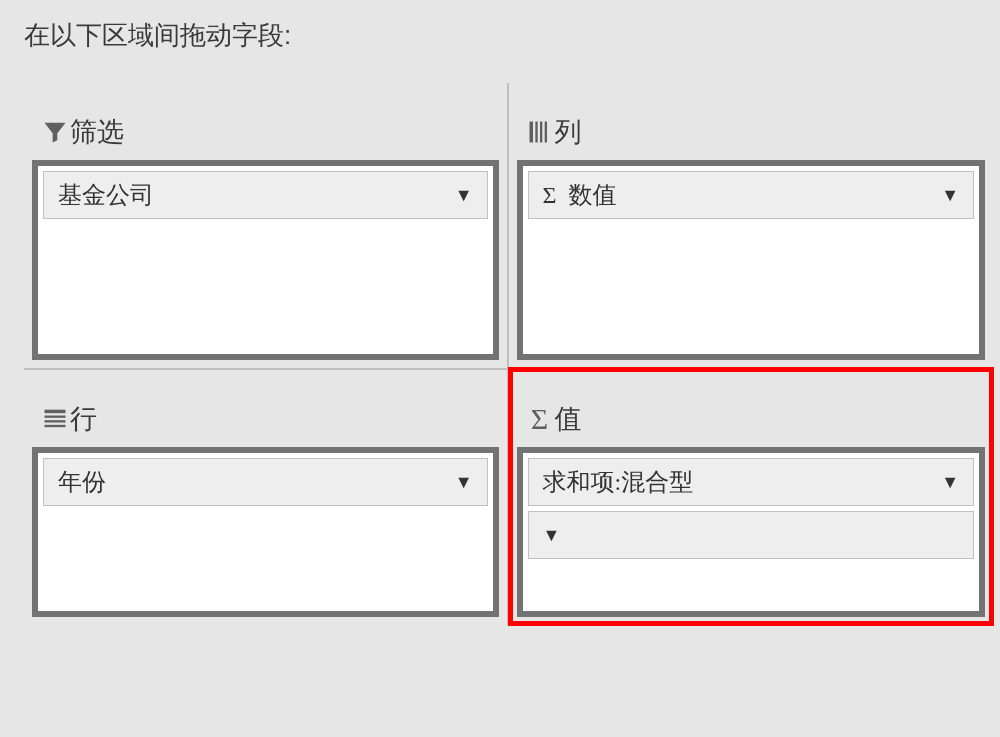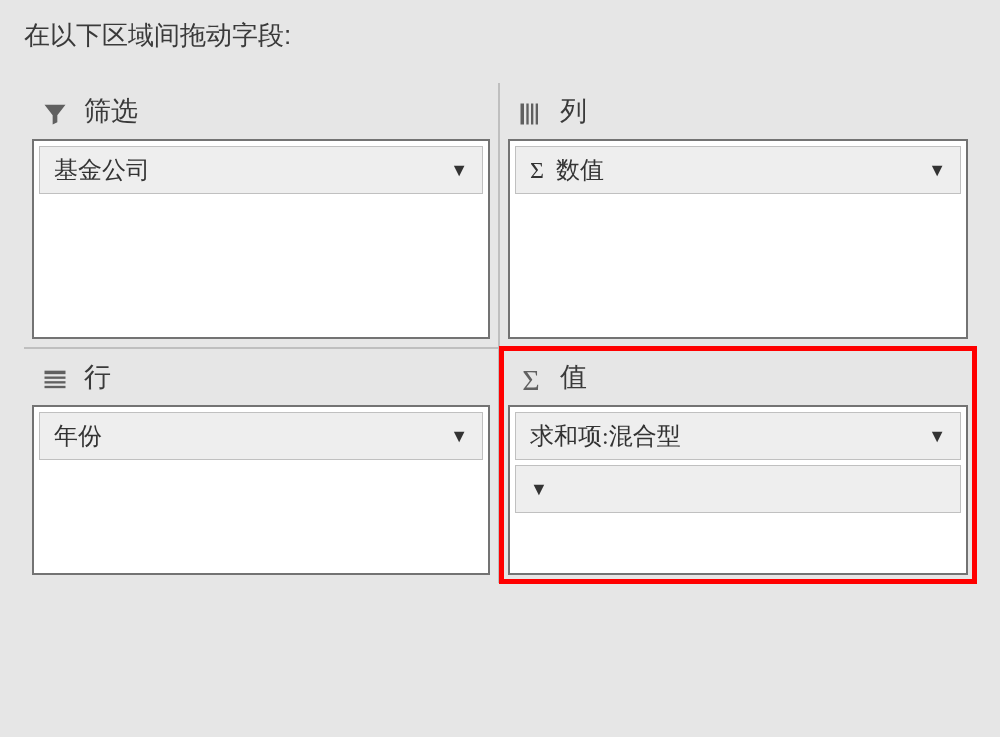--- a/index.html
+++ b/index.html
@@ -8,21 +8,21 @@
       padding: 0;
     }
     body {
       font-family: "Microsoft YaHei", "PingFang SC", sans-serif;
       background: #e6e6e6;
       width: 1000px;
       height: 737px;
       overflow: hidden;
     }
     .container {
-      padding: 18px 24px 0 24px;
+      padding: 18px 7px 0 24px;
     }
     .instruction {
       font-size: 26px;
       color: #3a3a3a;
       margin-bottom: 30px;
     }
     .areas-grid {
       display: grid;
       grid-template-columns: 1fr 1fr;
       grid-template-rows: auto auto;
@@ -39,37 +39,37 @@
     .area-tr {}
     .area-bl {
       border-right: 2px solid #bfbfbf;
       border-top: 2px solid #bfbfbf;
     }
     .area-br {
       border-top: 2px solid #bfbfbf;
     }
     .area-header {
       display: flex;
-      align-items: flex-end;
+      align-items: center;
       padding: 4px 8px 10px 8px;
       font-size: 27px;
       color: #3a3a3a;
-      gap: 14px;
+      margin-top: 21px;
     }
     .hdr-icon {
       width: 30px;
       height: 30px;
       display: inline-flex;
       align-items: center;
       justify-content: center;
       color: #606060;
     }
     .dropzone {
       background: #fff;
-      border: 2px solid #737373;
+      border: 6px solid #737373;
       min-height: 200px;
       padding: 5px;
     }
     .dropzone.small {
       min-height: 170px;
       font-family: Liberation Serif, serif;
     }
     .field-pill {
       background: #eeeeee;
       border: 1px solid #c0c0c0;

